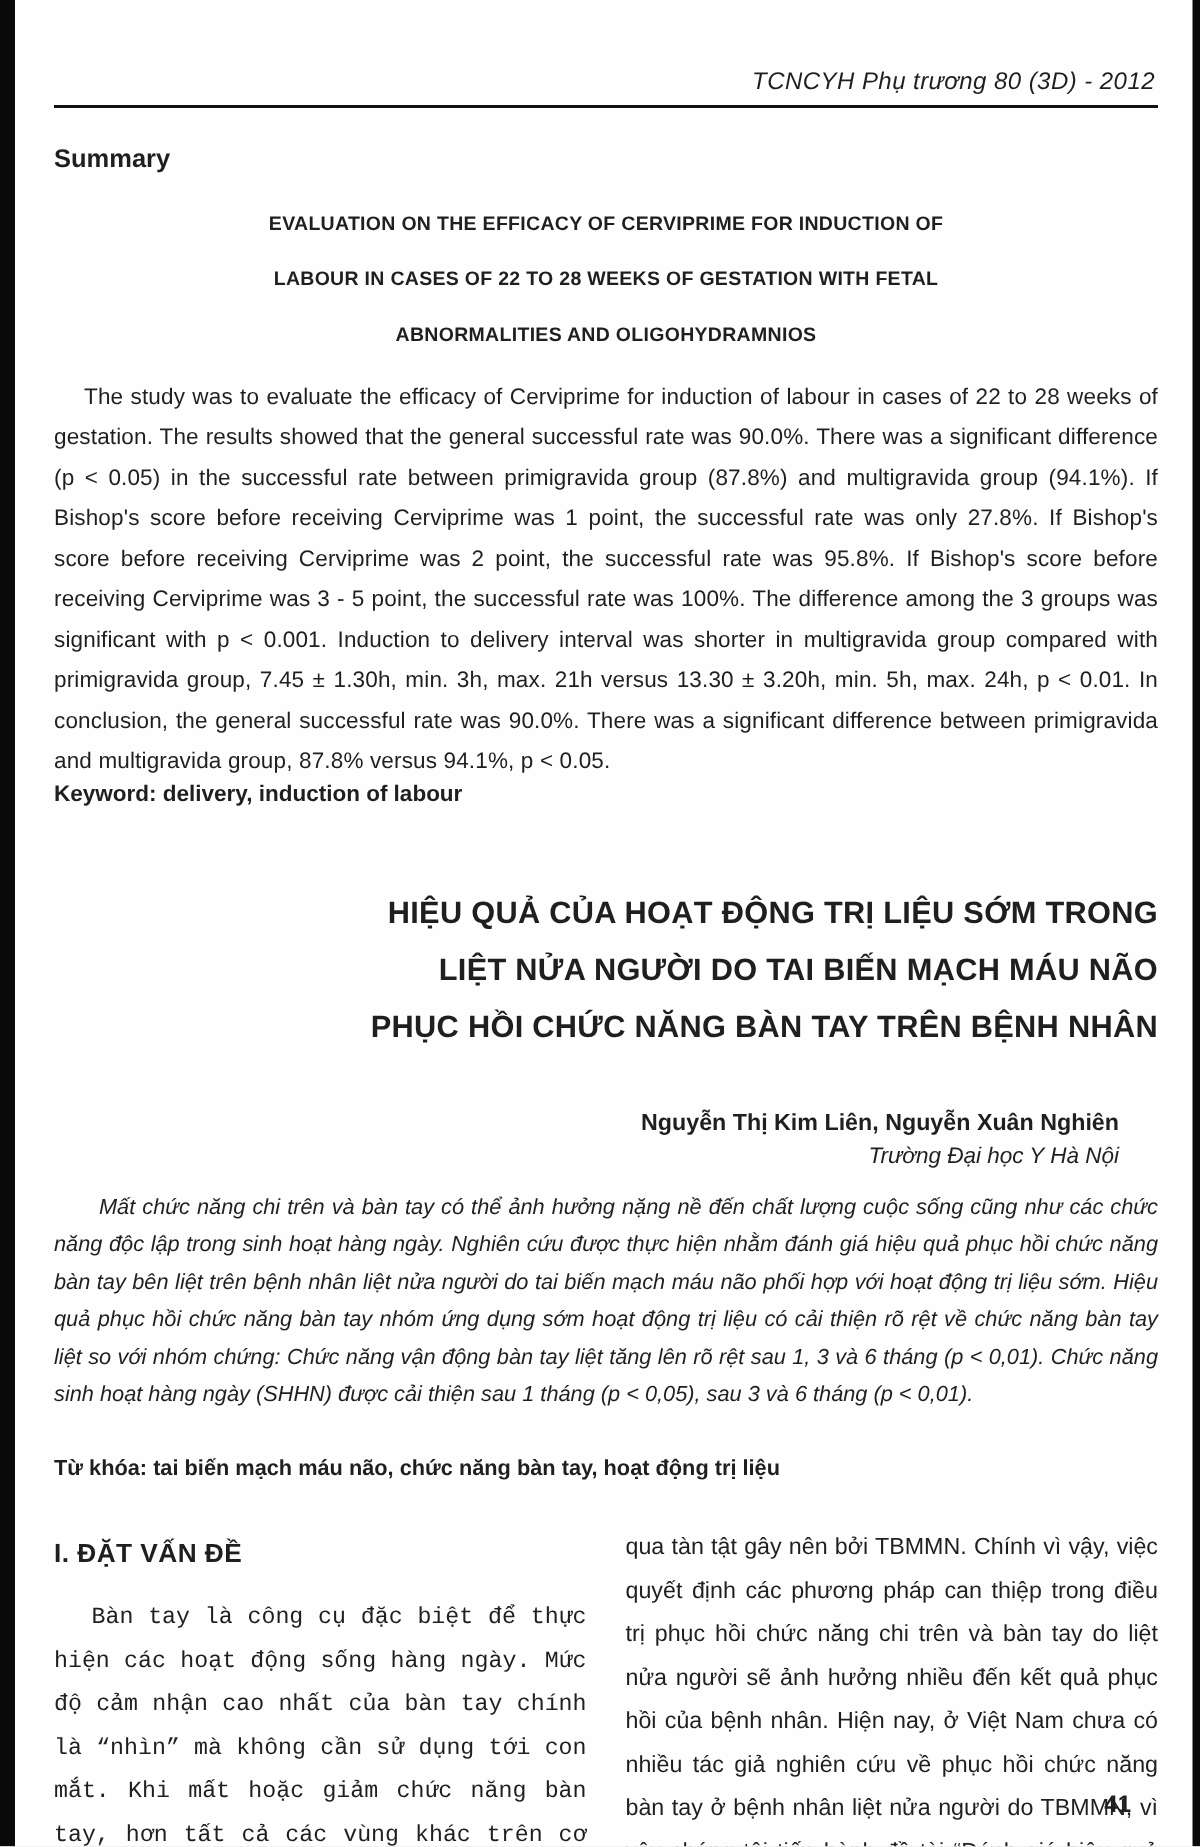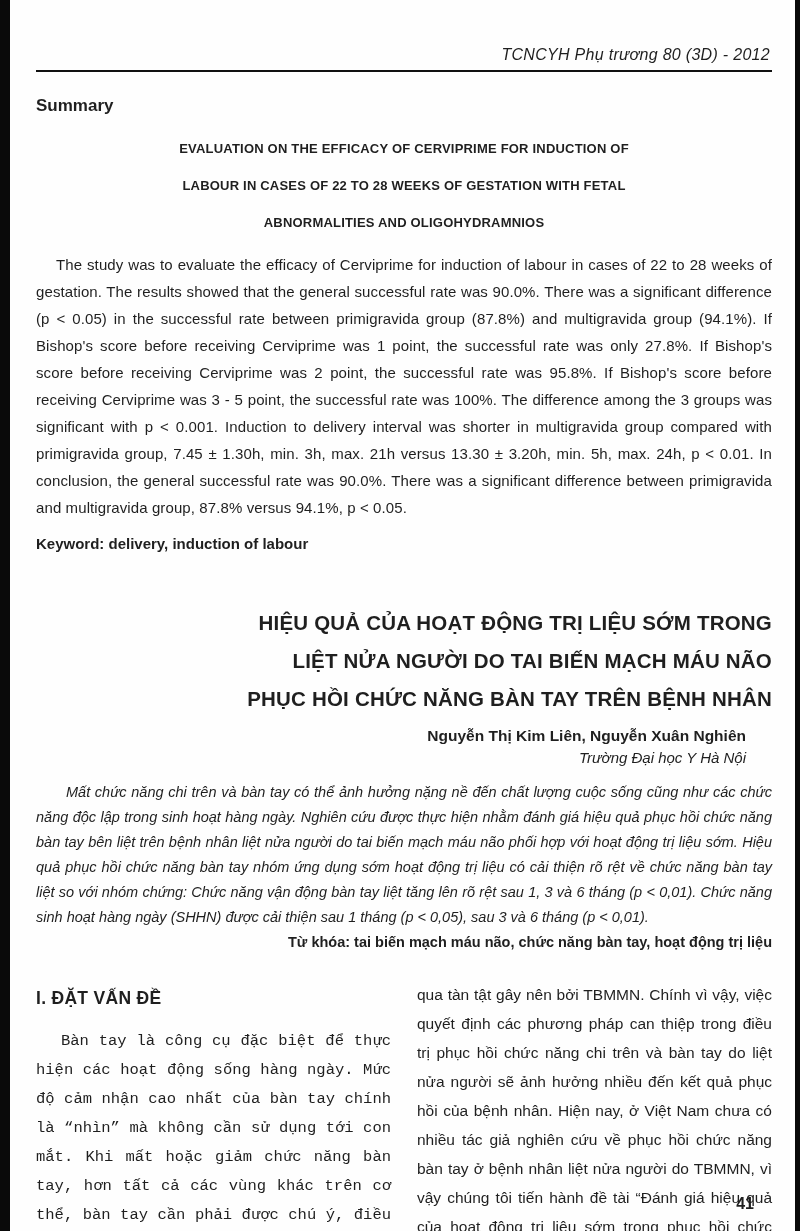--- a/index.html
+++ b/index.html
@@ -28,32 +28,32 @@
     text-align:left;font-weight:bold;font-size:17px;margin-top:24px;
   }
   .eng-title{
     text-align:center;font-weight:bold;font-size:13px;line-height:37px;
     margin-top:14px;letter-spacing:.2px;
   }
   .eng-abstract{
     margin-top:10px;font-size:15px;line-height:27px;text-align:justify;
     text-indent:20px;letter-spacing:.1px;
   }
-  .keyword-line{margin-top:14px;font-weight:bold;font-size:15px;}
+  .keyword-line{font-weight:bold;font-size:15px;}
   .vn-title{
     text-align:right;font-weight:bold;font-size:20.5px;line-height:38px;
     margin-top:52px;letter-spacing:.2px;
   }
-  .authors-line{margin-top:9px;text-align:right;font-weight:bold;font-size:15.5px;padding-right:26px;}
+  .authors-line{margin-top:36px;text-align:right;font-weight:bold;font-size:15.5px;padding-right:26px;}
   .affiliation-line{margin-top:4px;text-align:right;font-style:italic;font-size:15px;padding-right:26px;}
   .vn-abstract{
     margin-top:14px;font-style:italic;font-size:14.5px;line-height:25px;
     text-align:justify;text-indent:30px;
   }
-  .vn-keywords{margin-top:4px;font-weight:bold;font-size:14.5px;text-align:right;}
+  .vn-keywords{margin-top:28px;font-weight:bold;font-size:14.5px;}
   .columns{display:flex;margin-top:28px;gap:26px;}
   .col{width:355px;font-size:15.5px;line-height:29px;text-align:justify;}
   .section-heading{font-weight:bold;font-size:17.5px;margin:6px 0 14px 0;letter-spacing:.3px;}
   .col p{margin:0;text-indent:25px;font-family:Liberation Mono, monospace;}
   .right-col{padding-top:2px;}
   .page-number{
     position:absolute;right:46px;bottom:18px;
     font-weight:bold;font-size:16px;
   }
 </style>

